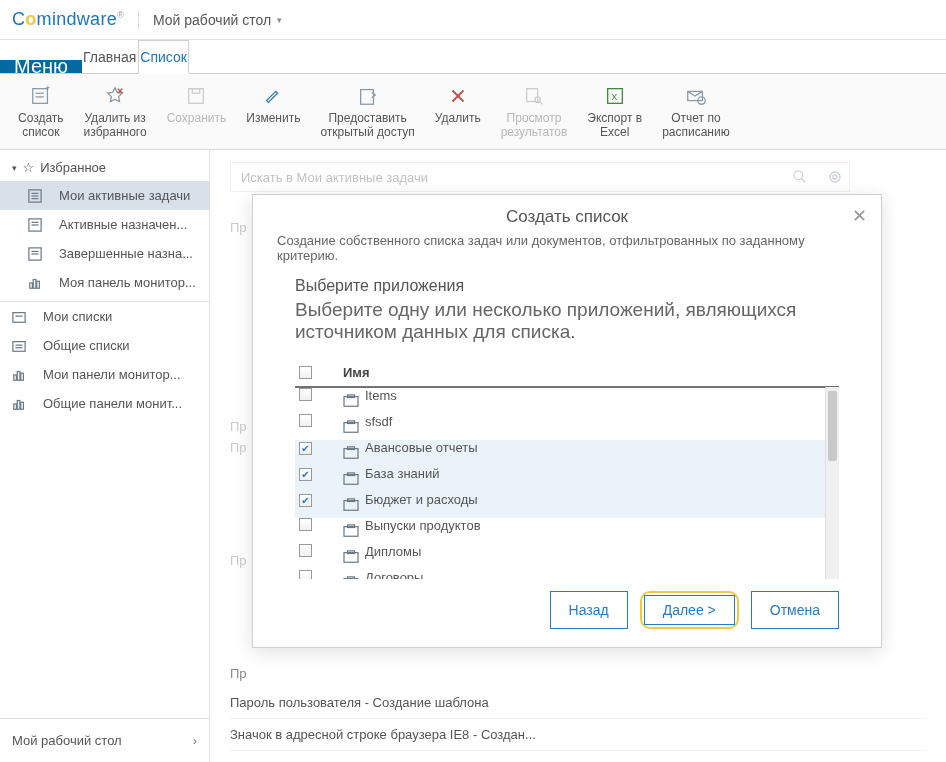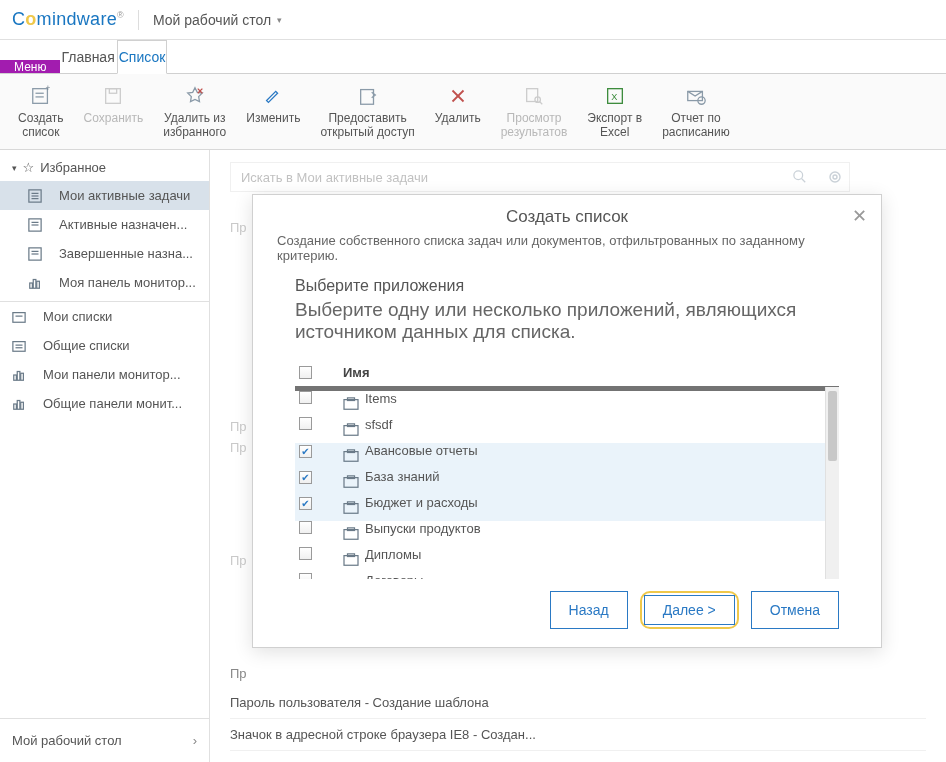--- a/index.html
+++ b/index.html
@@ -9,21 +9,21 @@
 .topbar { height: 40px; display: flex; align-items: center; padding: 0 12px; border-bottom: 1px solid #e0e0e0; }
 .logo { font-size: 18px; font-weight: 400; color: #1976c1; letter-spacing: 0.3px; }
 .logo .o { color: #efc84a; font-weight: bold; }
 .logo .reg { font-size: 9px; vertical-align: super; color: #999; }
 .topbar-sep { width: 1px; height: 20px; background: #ddd; margin: 0 14px; }
 .workspace { font-size: 14px; color: #555; display: flex; align-items: center; gap: 6px; }
 .chev { font-size: 9px; color: #888; }
 
 
 .tabrow { height: 34px; display: flex; align-items: stretch; border-bottom: 1px solid #d0d0d0; }
-.menu-btn { background: #a21caf; color: #fff; padding: 0 14px; display: flex; align-items: center; font-size: 12px; margin-top: 20px; }
+.menu-btn { background: #0369a1; color: #fff; padding: 0 14px; display: flex; align-items: center; font-size: 20px; margin-top: 20px; }
 .tab { padding: 0 1px; display: flex; align-items: center; font-size: 14px; color: #555; border-right: 1px solid transparent; }
 .tab.active { color: #1976c1; border: 1px solid #d0d0d0; border-bottom: 1px solid #fff; margin-bottom: -1px; background: #fff; }
 
 
 .ribbon { height: 76px; display: flex; align-items: flex-start; padding: 6px 10px; gap: 4px; border-bottom: 1px solid #d8d8d8; background: #fafafa; }
 .rib-item { display: flex; flex-direction: column; align-items: center; justify-content: flex-start; padding: 4px 8px; min-width: 60px; text-align: center; color: #555; font-size: 12px; line-height: 1.2; }
 .rib-item.disabled { color: #b8b8b8; }
 .rib-icon { width: 28px; height: 24px; display: flex; align-items: center; justify-content: center; margin-bottom: 3px; }
 .rib-icon svg { width: 24px; height: 22px; }
 
@@ -57,21 +57,21 @@
 
 .modal { position: absolute; left: 252px; top: 194px; width: 630px; height: 454px; background: #fff; border: 1px solid #d0d0d0; box-shadow: 0 4px 18px rgba(0,0,0,0.12); display: flex; flex-direction: column; }
 .modal-head { text-align: center; padding: 12px 16px 6px; position: relative; }
 .modal-title { font-size: 17px; color: #555; }
 .modal-close { position: absolute; right: 14px; top: 10px; color: #999; font-size: 18px; cursor: pointer; }
 .modal-sub { text-align: left; font-size: 13px; color: #666; padding: 0 24px 14px; }
 .modal-body { flex: 1; padding: 0 42px; overflow: hidden; display: flex; flex-direction: column; }
 .mb-heading { font-size: 16px; color: #555; margin-bottom: 4px; }
 .mb-sub { font-size: 19px; color: #666; margin-bottom: 16px; }
 .apps-table { flex: 1; position: relative; overflow: hidden; }
-.apps-header { display: flex; align-items: center; padding: 6px 0; border-bottom: 5px solid #737373; }
+.apps-header { display: flex; align-items: center; padding: 6px 0; border-bottom: 2px solid #737373; }
 .apps-header .col-chk { width: 48px; display: flex; justify-content: flex-start; padding-left: 4px; }
 .apps-header .col-name { font-weight: 600; color: #444; font-size: 13px; }
 .apps-rows { position: relative; height: 240px; overflow: hidden; }
 .app-row { display: flex; height: 26px; }
 .app-row.checked { background: #eaf3fa; }
 .app-row .col-chk { width: 48px; padding-left: 4px; }
 .app-row .col-icon { width: 22px; display: flex; align-items: center; }
 .app-row .col-name { color: #555; font-size: 13px; }
 .chkbox { width: 13px; height: 13px; border: 1px solid #9a9a9a; background: linear-gradient(#fff,#f0f0f0); display: inline-flex; align-items: center; justify-content: center; font-size: 10px; color: #2a79c4; }
 .scrollbar { position: absolute; right: 0; top: 0; bottom: 0; width: 14px; background: #f0f0f0; border-left: 1px solid #e0e0e0; }
@@ -110,39 +110,39 @@
         <svg viewBox="0 0 24 24">
           <rect x="3" y="4" width="16" height="16" class="ic-stroke"></rect>
           <line x1="6" y1="9" x2="15" y2="9" class="ic-stroke"></line>
           <line x1="6" y1="13" x2="15" y2="13" class="ic-stroke"></line>
           <text x="17" y="7" font-size="9" fill="#6a7a88">+</text>
         </svg>
       </span>
     <span style="white-space:pre-line">Создать
 список</span>
   </div>
-  <div class="rib-item disabled">
-    <span class="rib-icon">
-        <svg viewBox="0 0 24 24">
-          <rect x="4" y="4" width="16" height="16" class="ic-stroke" style="stroke:#ccc"></rect>
-          <rect x="8" y="4" width="8" height="5" class="ic-stroke" style="stroke:#ccc"></rect>
-        </svg>
-      </span>
-    <span>Сохранить</span>
-  </div>
   <div class="rib-item">
     <span class="rib-icon">
         <svg viewBox="0 0 24 24">
           <path d="M12 3l2.5 5 5.5.8-4 3.9.9 5.5L12 15.8 7.1 18.2 8 12.7 4 8.8l5.5-.8z" class="ic-stroke"></path>
           <line x1="15" y1="4" x2="20" y2="9" stroke="#c0504d" stroke-width="1.4"></line>
           <line x1="20" y1="4" x2="15" y2="9" stroke="#c0504d" stroke-width="1.4"></line>
         </svg>
       </span>
     <span style="white-space:pre-line">Удалить из
 избранного</span>
+  </div>
+  <div class="rib-item disabled">
+    <span class="rib-icon">
+        <svg viewBox="0 0 24 24">
+          <rect x="4" y="4" width="16" height="16" class="ic-stroke" style="stroke:#ccc"></rect>
+          <rect x="8" y="4" width="8" height="5" class="ic-stroke" style="stroke:#ccc"></rect>
+        </svg>
+      </span>
+    <span>Сохранить</span>
   </div>
   <div class="rib-item">
     <span class="rib-icon">
         <svg viewBox="0 0 24 24">
           <path d="M5 17l2 2 10-10-2-2L5 17z" class="ic-stroke" style="stroke:#2a79c4"></path>
         </svg>
       </span>
     <span>Изменить</span>
   </div>
   <div class="rib-item">

